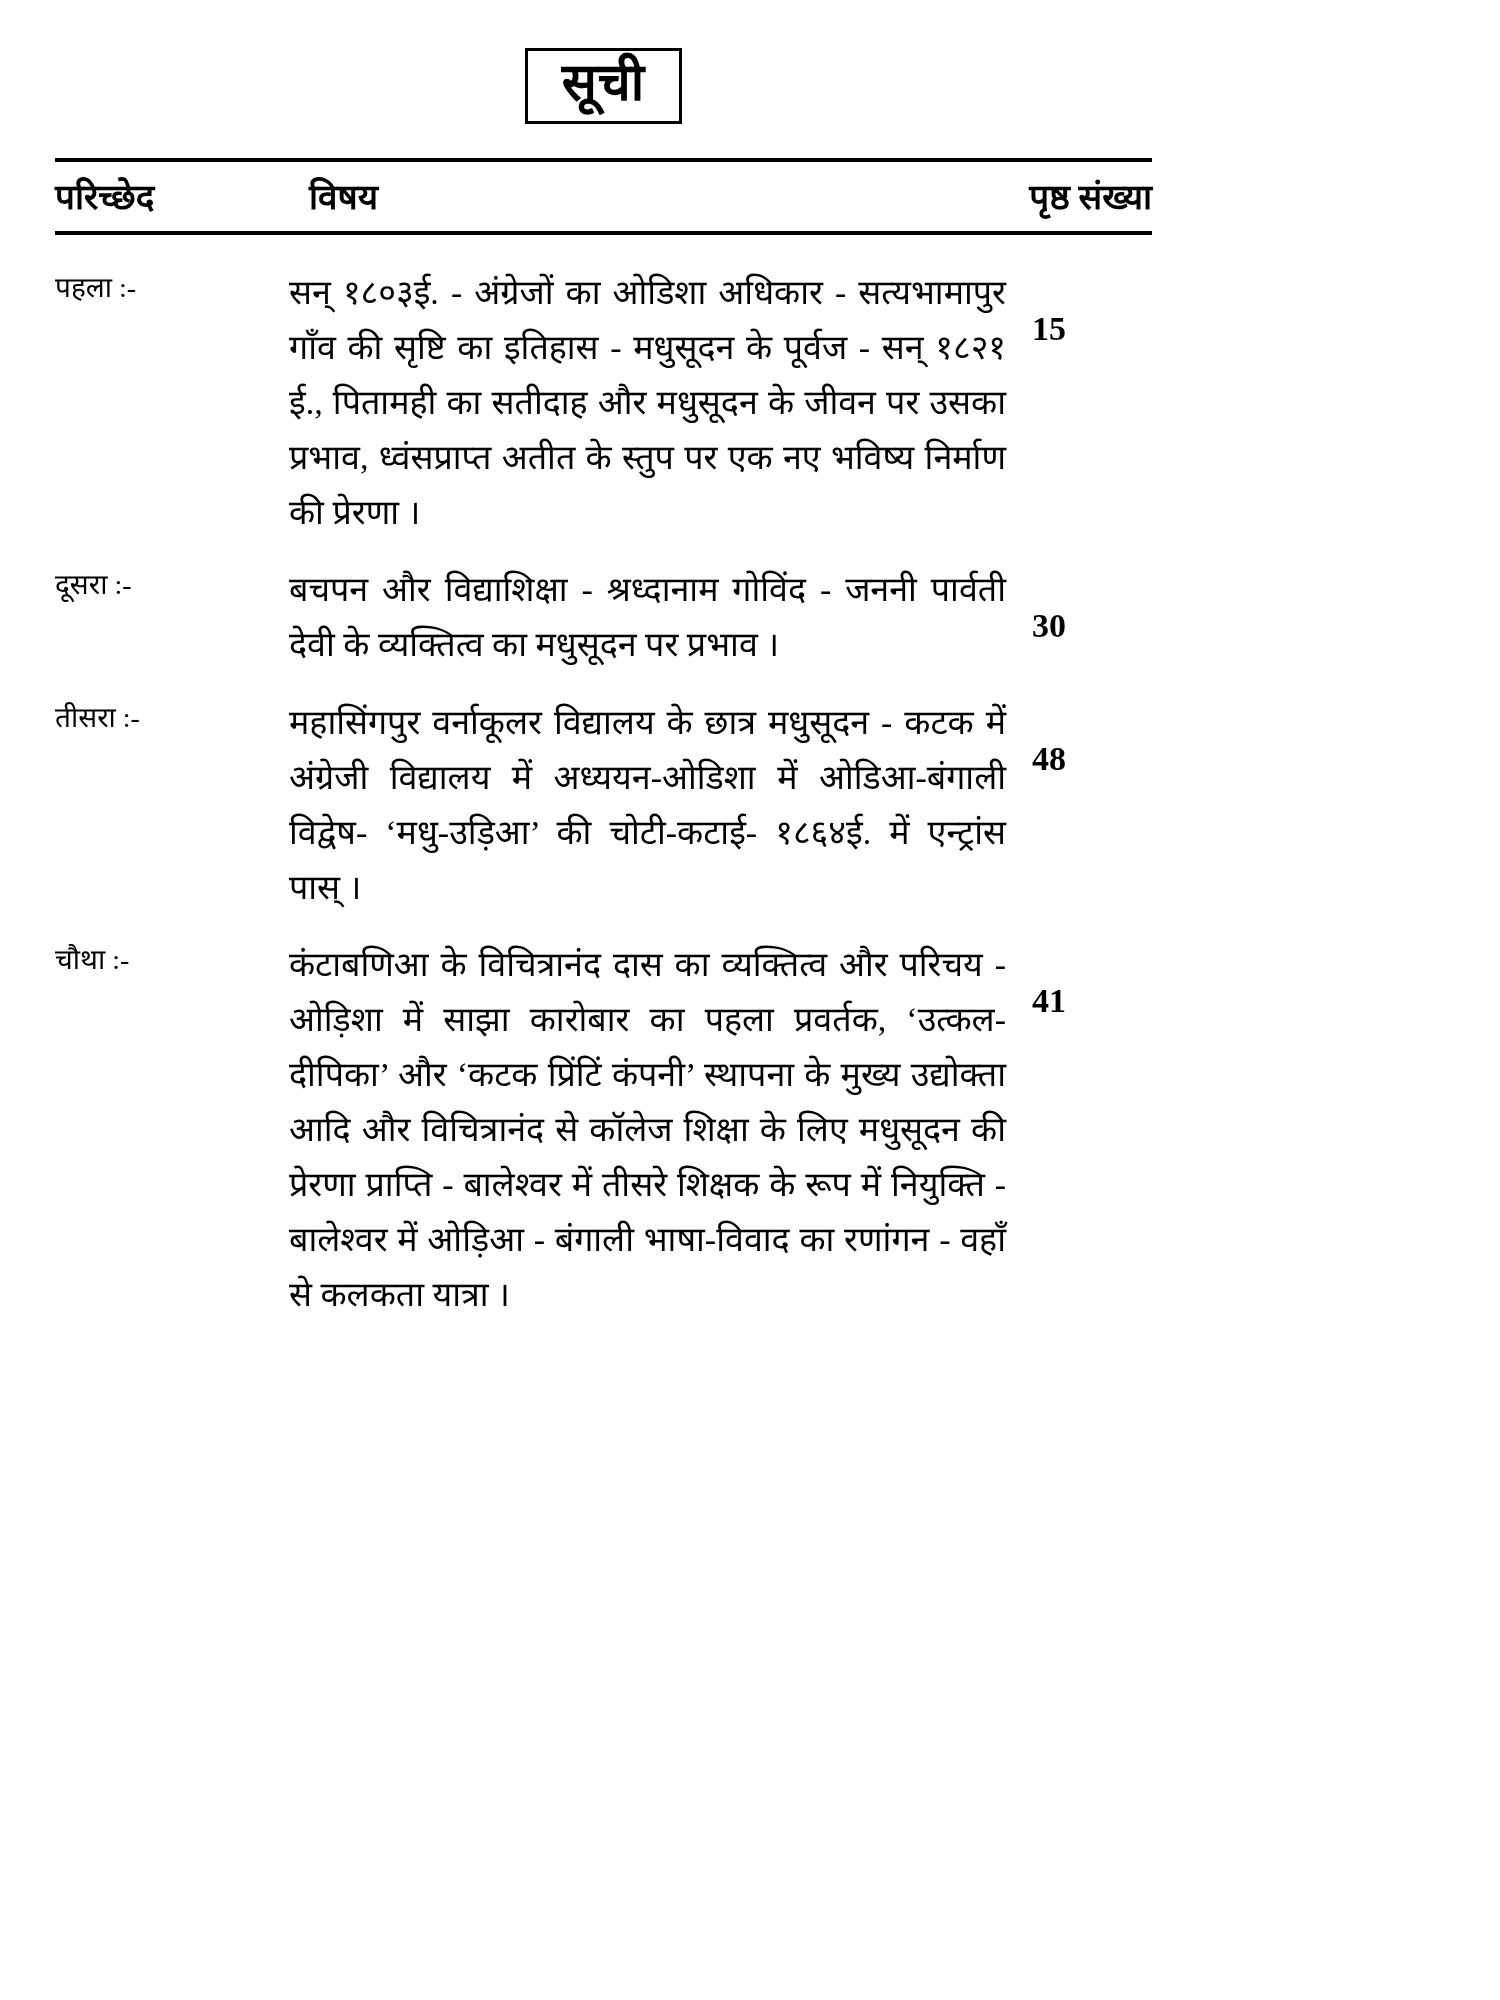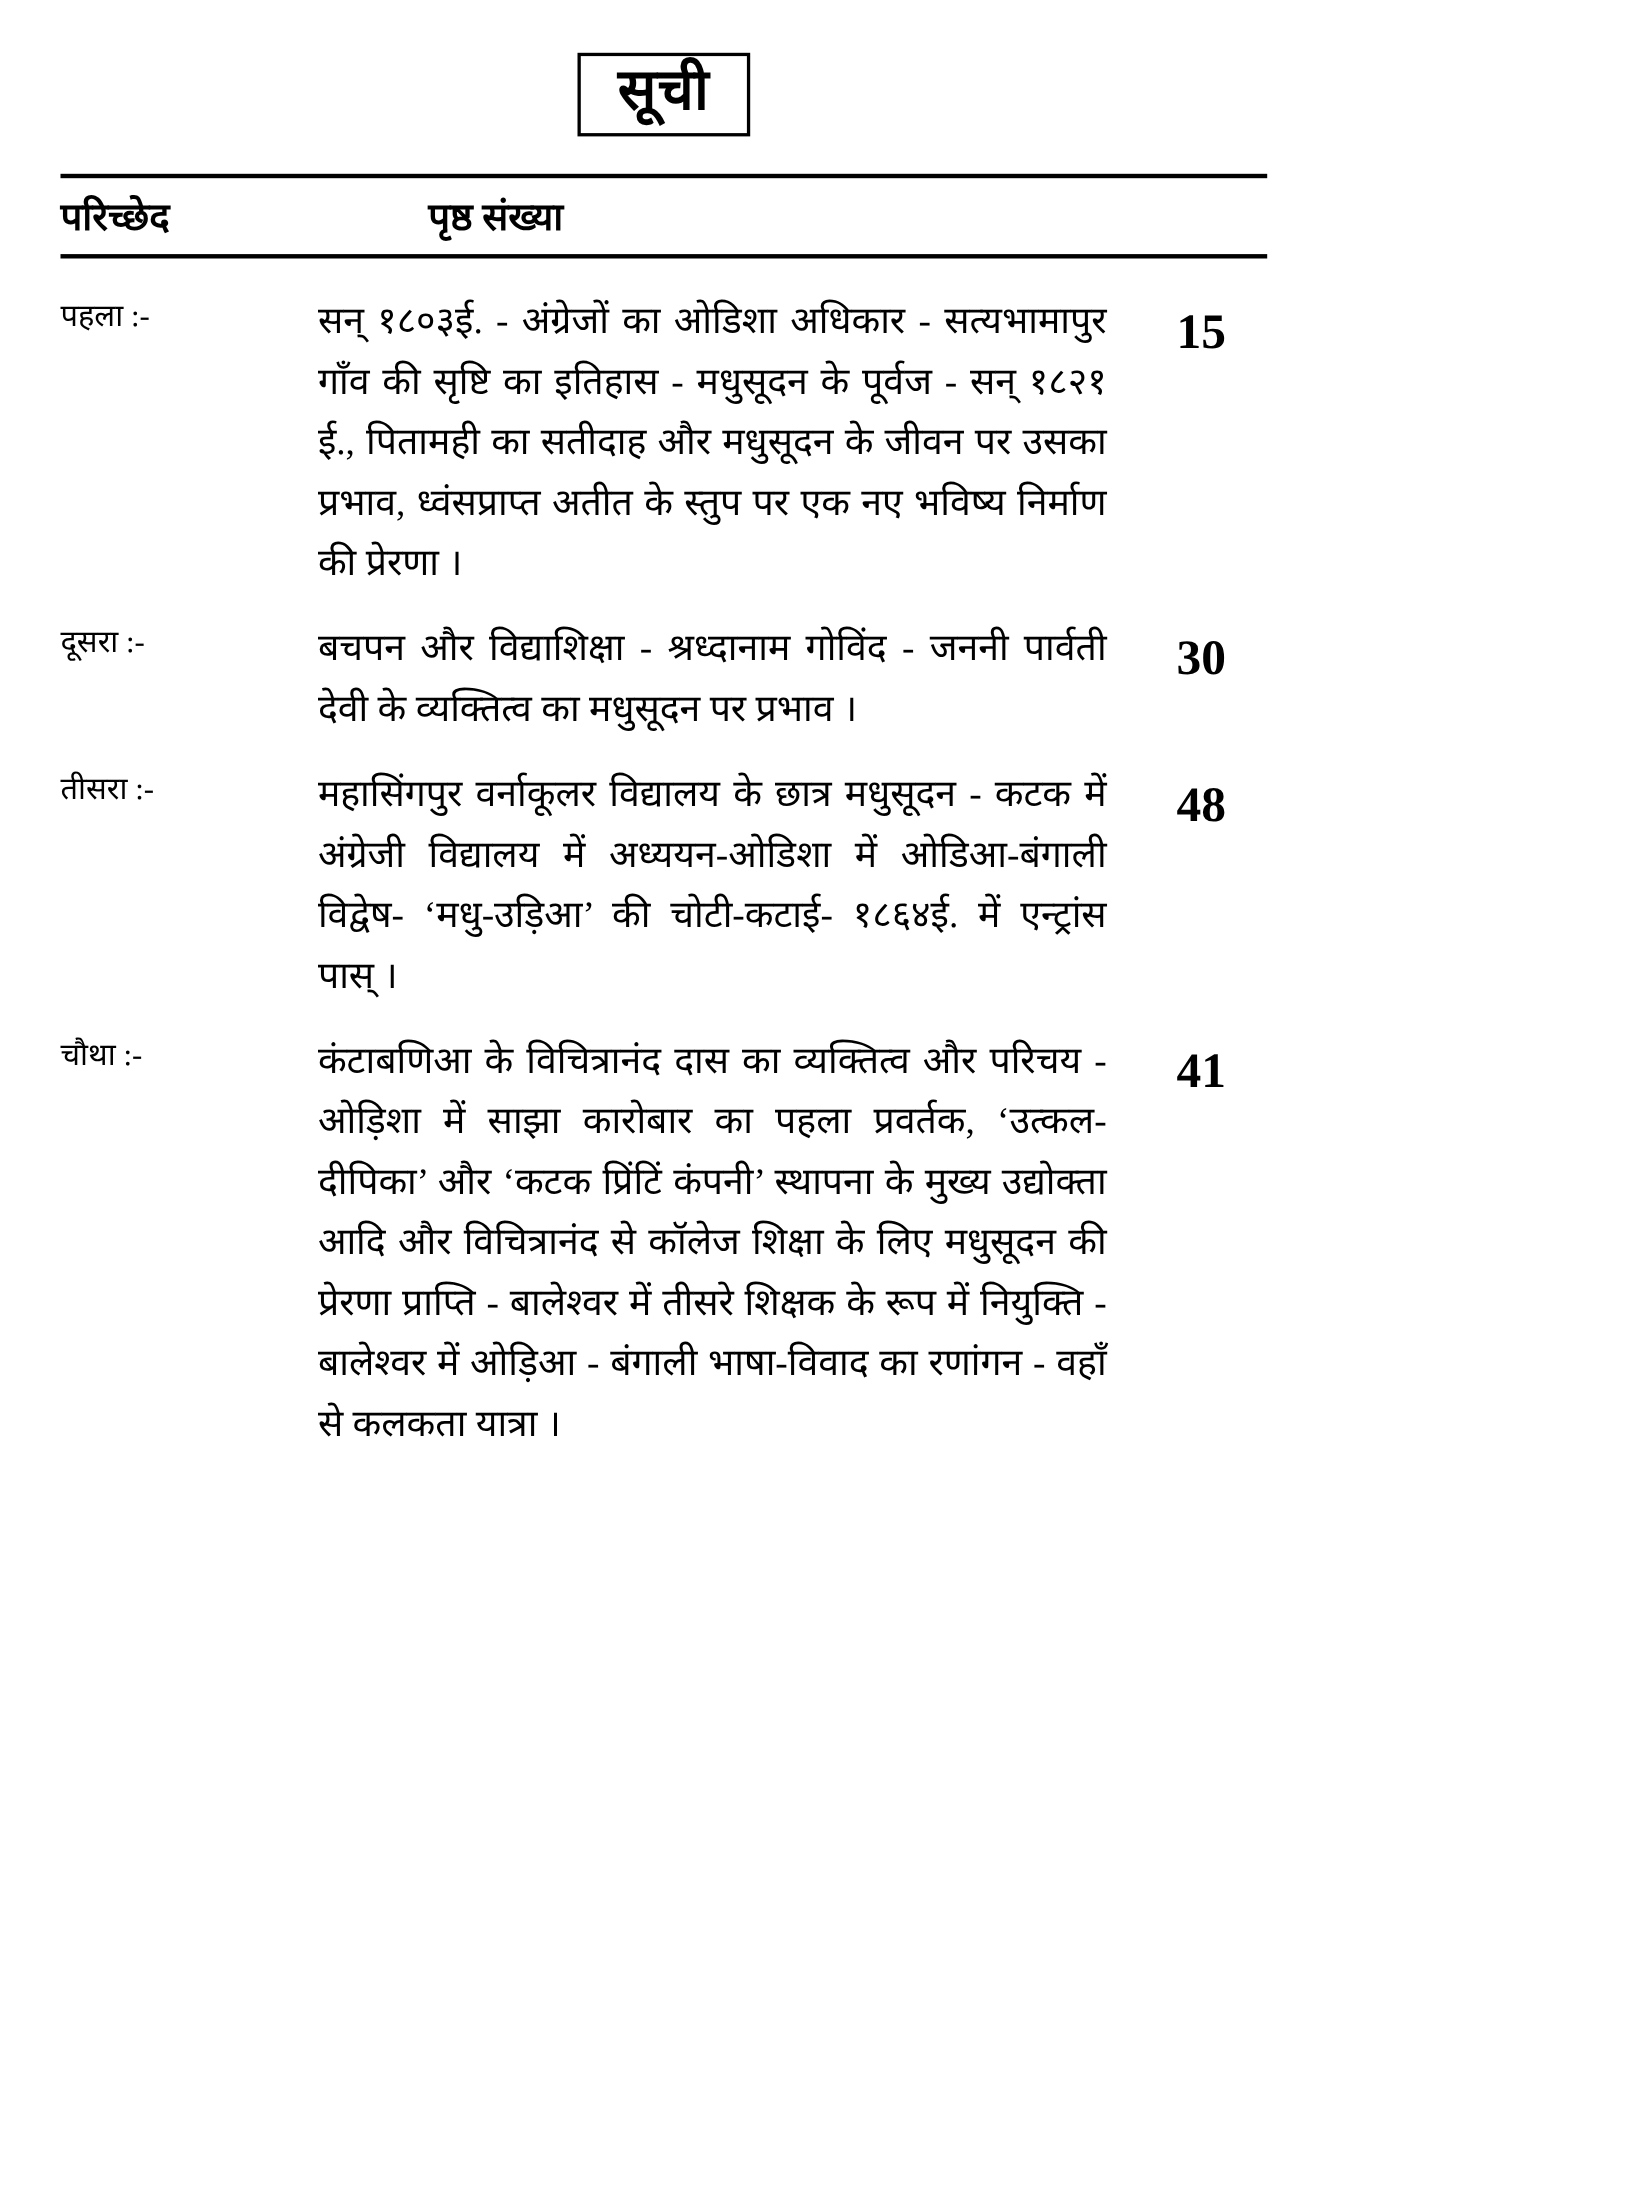--- a/index.html
+++ b/index.html
@@ -98,42 +98,46 @@
     font-size: 34px;
     line-height: 1.62;
     text-align: justify;
     text-justify: inter-word;
     padding-right: 26px;
     padding-left: 2px;
   }
   .entry .pageno {
     width: 120px;
     flex: 0 0 120px;
-    font-size: 45px;
+    font-size: 34px;
     font-weight: 700;
-    text-align: center;
+    text-align: left;
     line-height: 1.62;
+    margin-top: 36px;
   }
 </style>
 </head>
 <body>
 
 <div class="page">
 
   <div class="title-wrap">
     <div class="title-box">
       <span class="title-text">सूची</span>
     </div>
   </div>
 
   <div class="rule-top"></div>
 
   <div class="header-row">
     <div class="col-chapter">
       <span class="h-label">परिच्छेद</span>
+    </div>
+    <div class="col-subject">
+      <span class="h-label">विषय</span>
     </div>
     <div class="col-page">
       <span class="h-label">पृष्ठ संख्या</span>
     </div>
   </div>
 
   <div class="rule-bottom"></div>
 
   <div class="entries">
 

